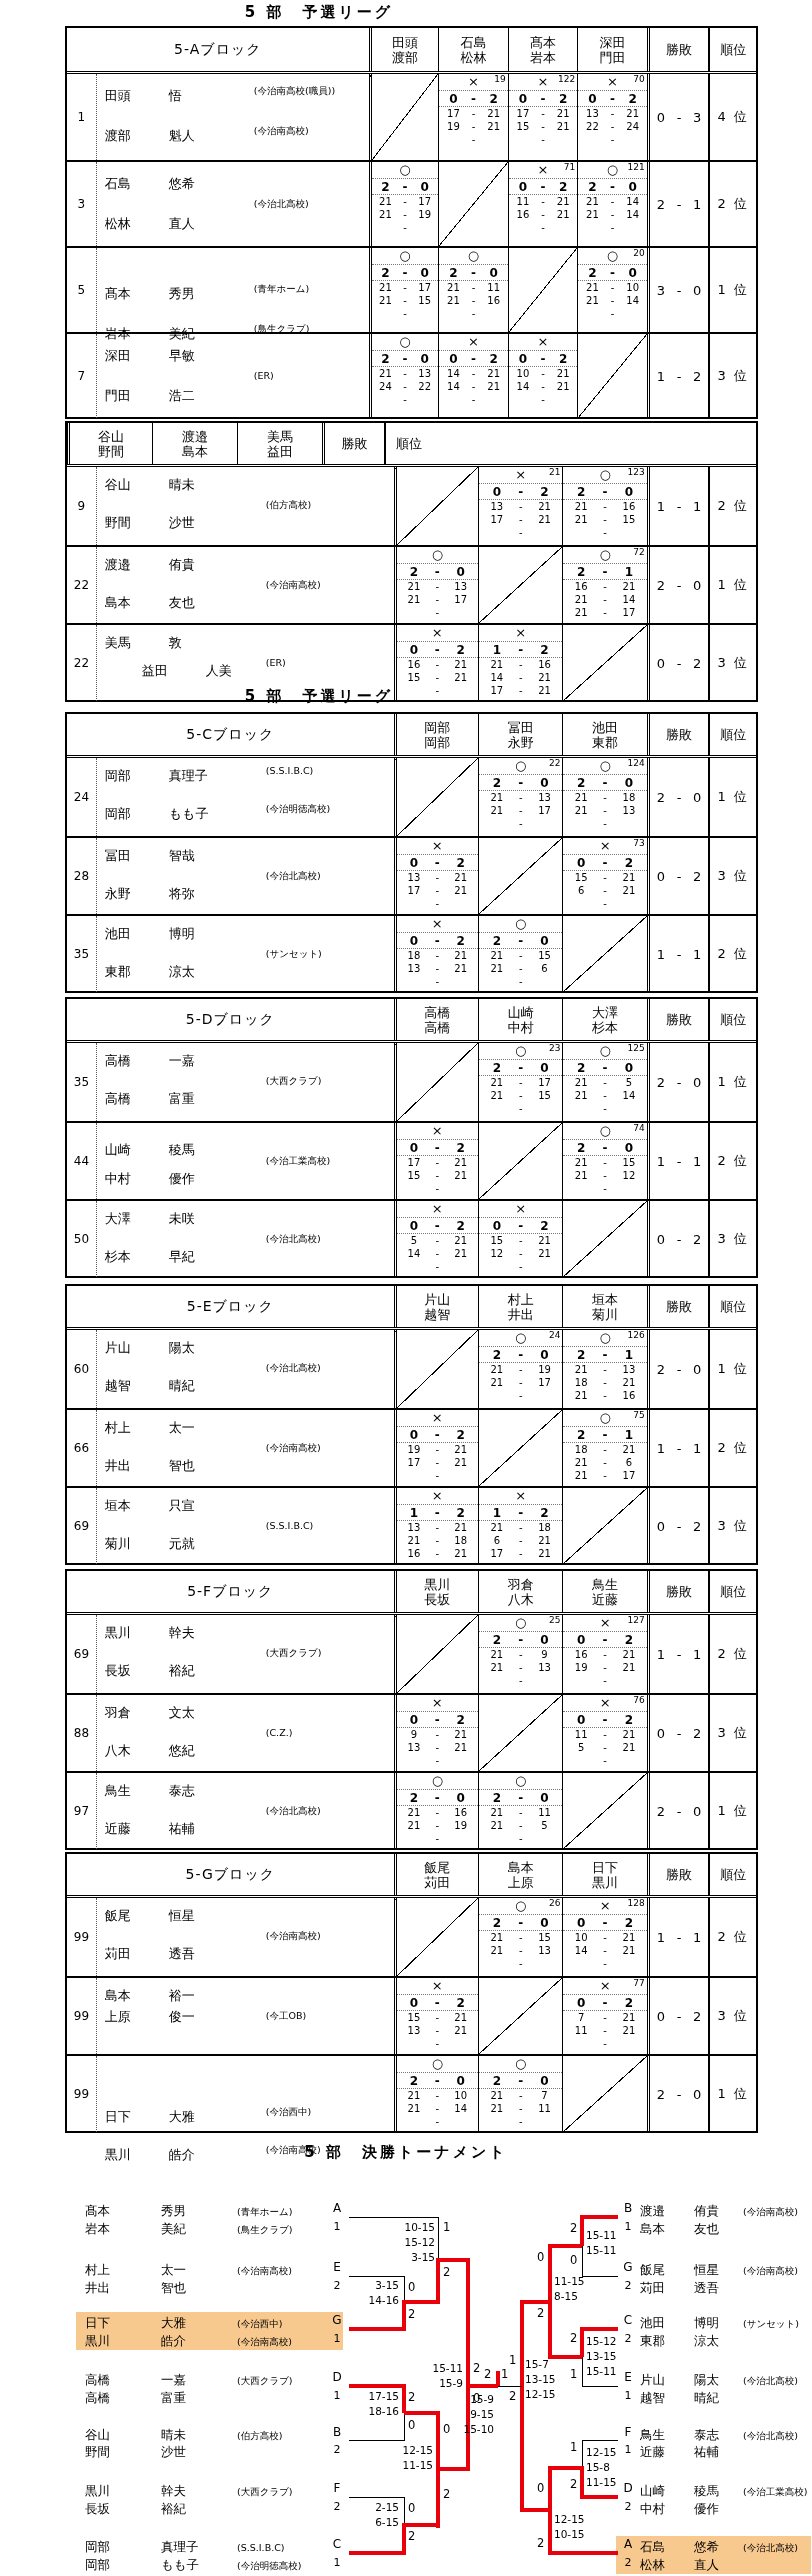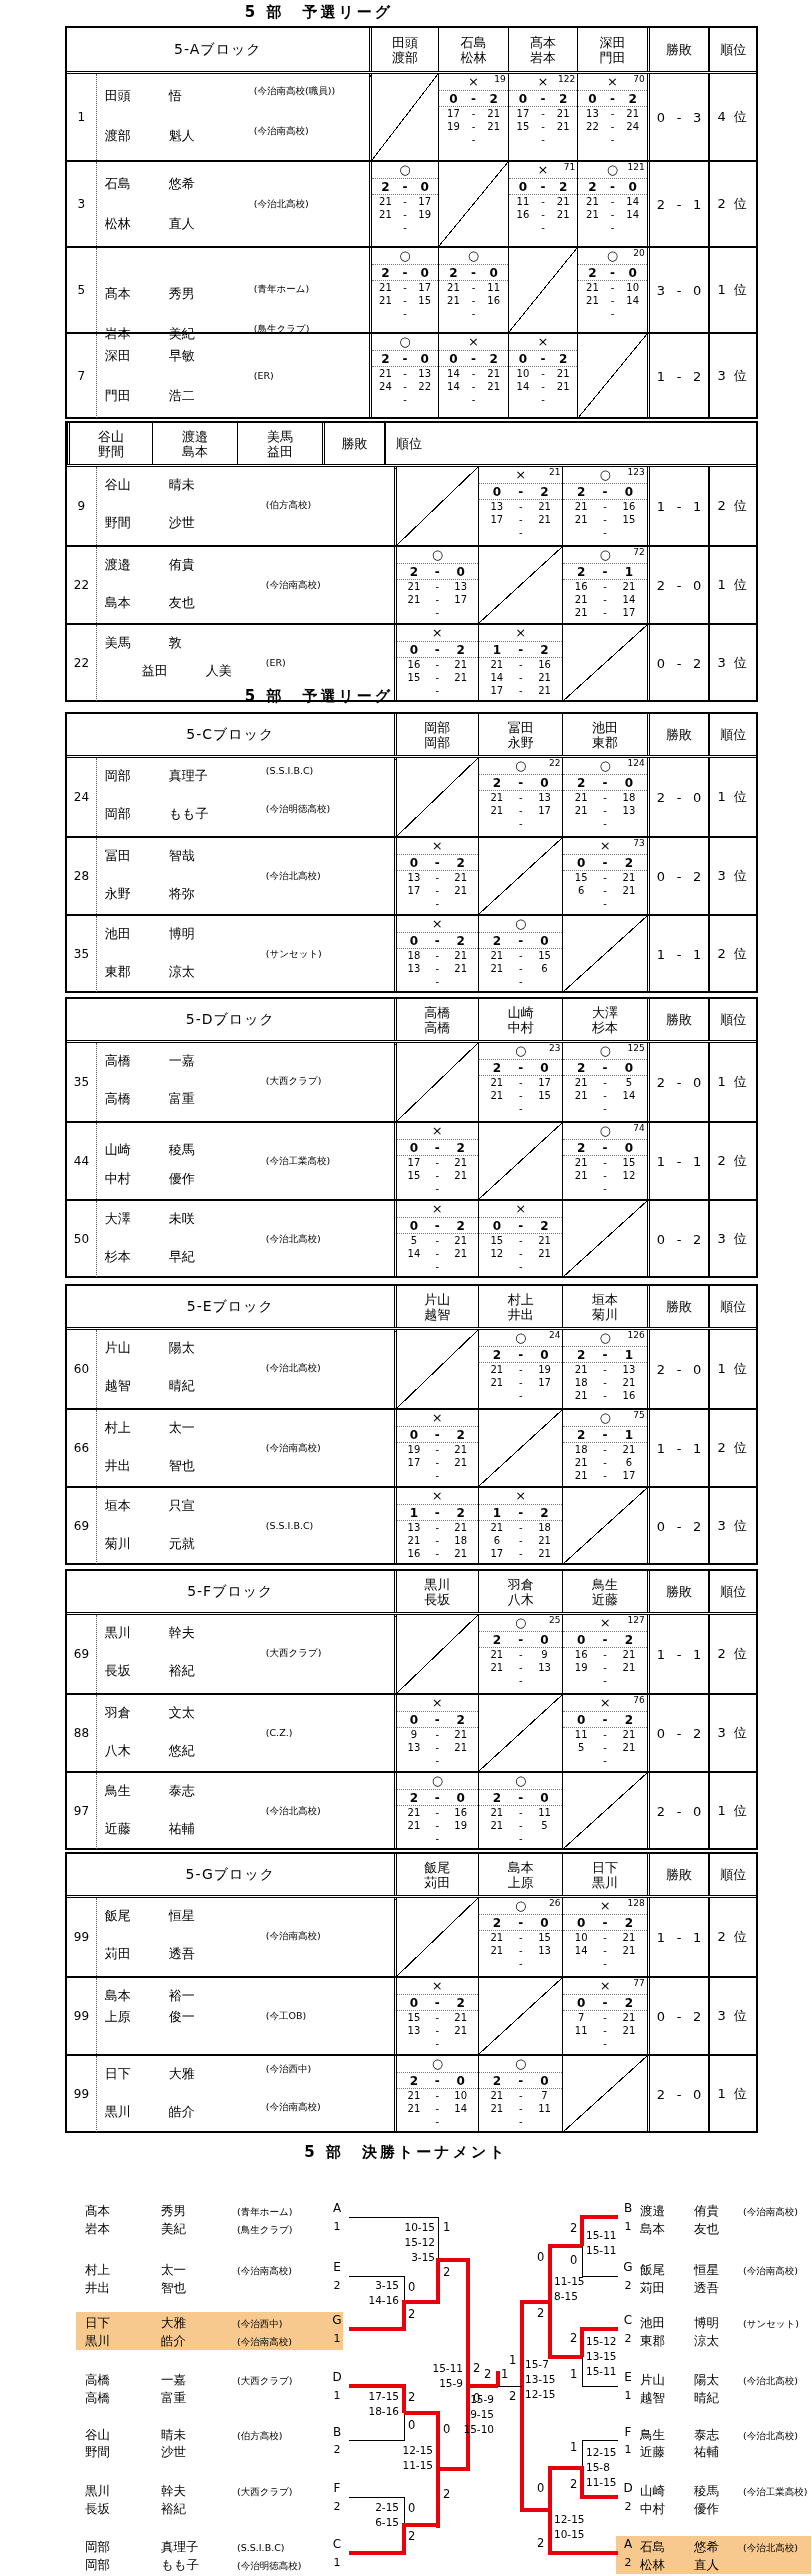--- a/index.html
+++ b/index.html
@@ -1557,21 +1557,21 @@
         </div>
         <div class="dbl rc-wl" style="width: 62px;">
           <span>0</span>
           <span>-</span>
           <span>2</span>
         </div>
         <div class="thk rc-rank" style="width: 48px;">3 位</div>
       </div>
       <div class="br" style="height: 78px;">
         <div class="rc-num" style="width: 30px;">99</div>
-        <div class="rc-names" style="width: 299px;">
+        <div class="rc-names" style="width: 299px; margin-top: 43px;">
           <div class="pline" style="top: 9px;"><span class="sur">日下</span><span class="giv">大雅</span></div>
           <div class="pclub" style="left: 169px; top: 8px;">(今治西中)</div>
           <div class="pline" style="top: 47px;"><span class="sur">黒川</span><span class="giv">皓介</span></div>
           <div class="pclub" style="left: 169px; top: 46px;">(今治南高校)</div>
         </div>
         <div class="dbl cell" style="width: 85px;">
           <div class="sym-row">○</div>
           <div class="set-row">
             <span>2</span>
             <span>-</span>

